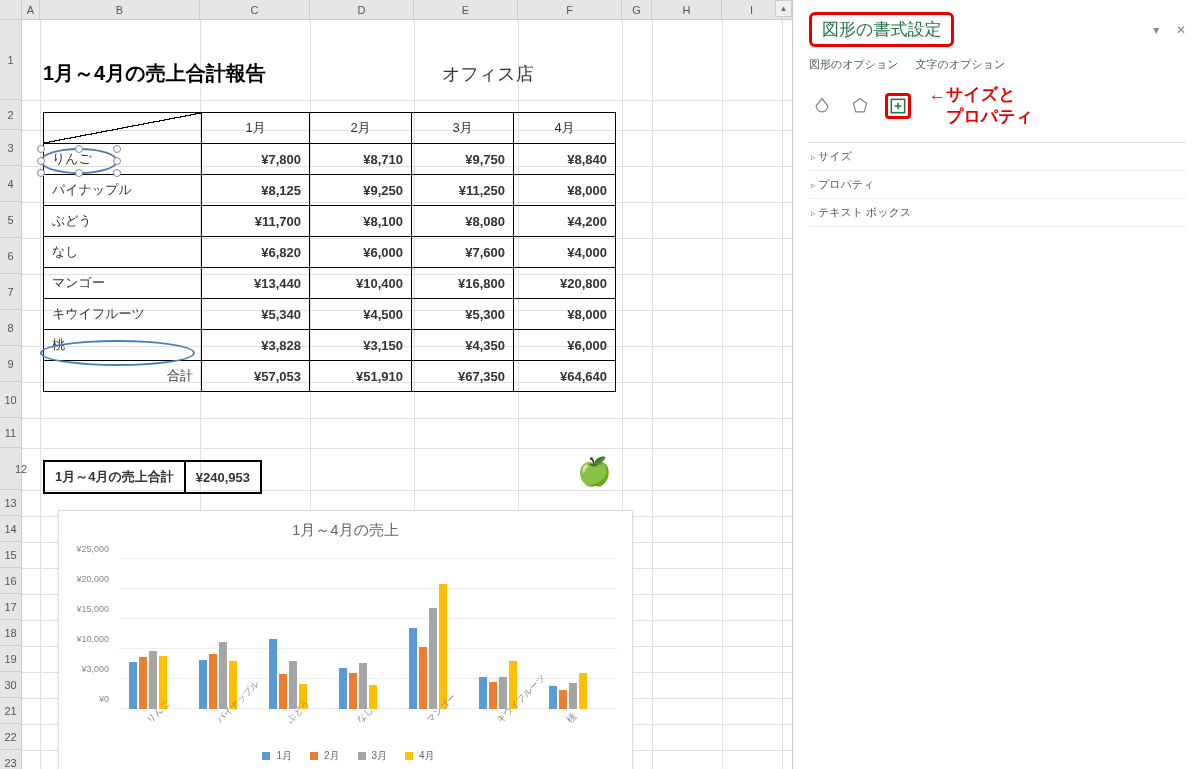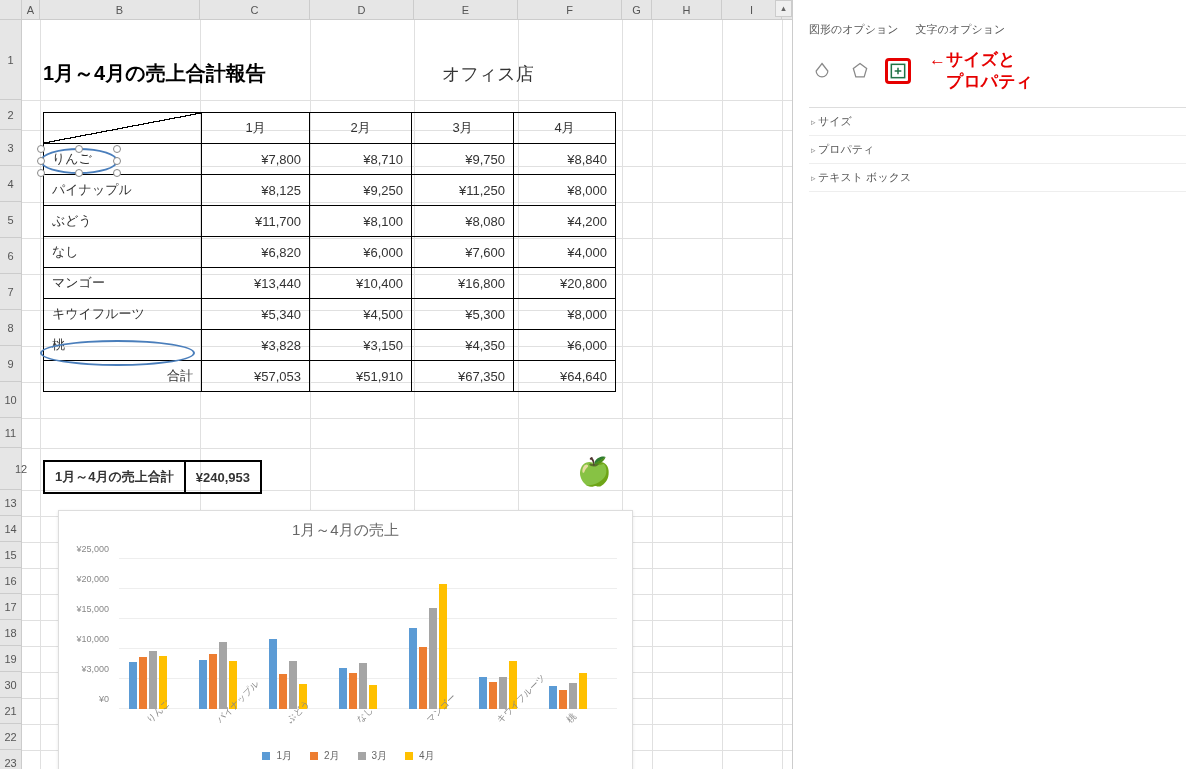--- a/index.html
+++ b/index.html
@@ -13,21 +13,21 @@
 .rh { border-bottom: 1px solid #ccc; text-align: center; font-size: 11px; color: #555; display: flex; align-items: center; justify-content: center; }
 .grid { position: absolute; top: 20px; left: 22px; right: 0; bottom: 0; }
 .gridlines { position: absolute; inset: 0; }
 .gl-v { position: absolute; top: 0; bottom: 0; width: 1px; background: #e0e0e0; }
 .gl-h { position: absolute; left: 0; right: 0; height: 1px; background: #e0e0e0; }
 .title-cell { position: absolute; left: 21px; top: 40px; font-size: 20px; font-weight: bold; color: #000; }
 .store-cell { position: absolute; left: 420px; top: 42px; font-size: 18px; color: #333; }
 .data-table { position: absolute; left: 21px; top: 92px; border-collapse: collapse; }
 .data-table td, .data-table th { border: 1px solid #000; padding: 6px 8px; font-size: 13px; height: 24px; }
 .data-table th { font-weight: normal; text-align: center; }
-.data-table td.num { text-align: right; }
+.data-table td.num { text-align: right; font-weight: bold; }
 .data-table td.name { text-align: left; }
 .data-table .diag { position: relative; }
 .data-table .diag::after { content: ""; position: absolute; left: 0; top: 0; right: 0; bottom: 0; background: linear-gradient(to bottom right, transparent 49%, #000 49%, #000 51%, transparent 51%); }
 .sum-table { position: absolute; left: 21px; top: 440px; border-collapse: collapse; }
 .sum-table td { border: 2px solid #000; padding: 6px 10px; font-size: 13px; font-weight: bold; }
 .sum-table td.num { text-align: right; }
 .apple-icon { position: absolute; left: 555px; top: 435px; font-size: 28px; color: #4caf50; }
 .chart { position: absolute; left: 36px; top: 490px; width: 575px; height: 260px; border: 1px solid #ddd; background: #fff; box-shadow: 0 1px 3px rgba(0,0,0,0.1); }
 .chart-title { text-align: center; font-size: 15px; color: #666; padding: 10px 0; }
 .chart-body { position: absolute; left: 60px; right: 15px; top: 45px; bottom: 60px; }
@@ -291,20 +291,28 @@
             <div class="bar c4" style="left: 460px; height: 36px;"></div>
             <div class="xlabel" style="left: 445px;">桃</div>
           </div>
         <div class="legend" id="legend"><span><span class="lg-sw" style="background:#5b9bd5"></span>1月</span><span><span class="lg-sw" style="background:#ed7d31"></span>2月</span><span><span class="lg-sw" style="background:#a5a5a5"></span>3月</span><span><span class="lg-sw" style="background:#ffc000"></span>4月</span></div>
       </div>
     </div>
     <div class="scroll-up">▴</div>
   </div>
 
   <div class="pane">
+    <div class="pane-header">
+      <span class="pane-title">図形の書式設定</span>
+      <span>
+        <span class="pane-ctrl">▾</span>
+        &nbsp;&nbsp;&nbsp;
+        <span class="pane-ctrl">✕</span>
+      </span>
+    </div>
     <div class="pane-tabs">
       <span class="active">図形のオプション</span>
       <span>文字のオプション</span>
     </div>
     <div class="pane-icons">
       <div class="pi">
         <svg viewBox="0 0 24 24" fill="none" stroke="currentColor" stroke-width="1.5">
             <path d="M12 3 L19 12 A7 7 0 1 1 5 12 Z"></path>
           </svg>
       </div>

